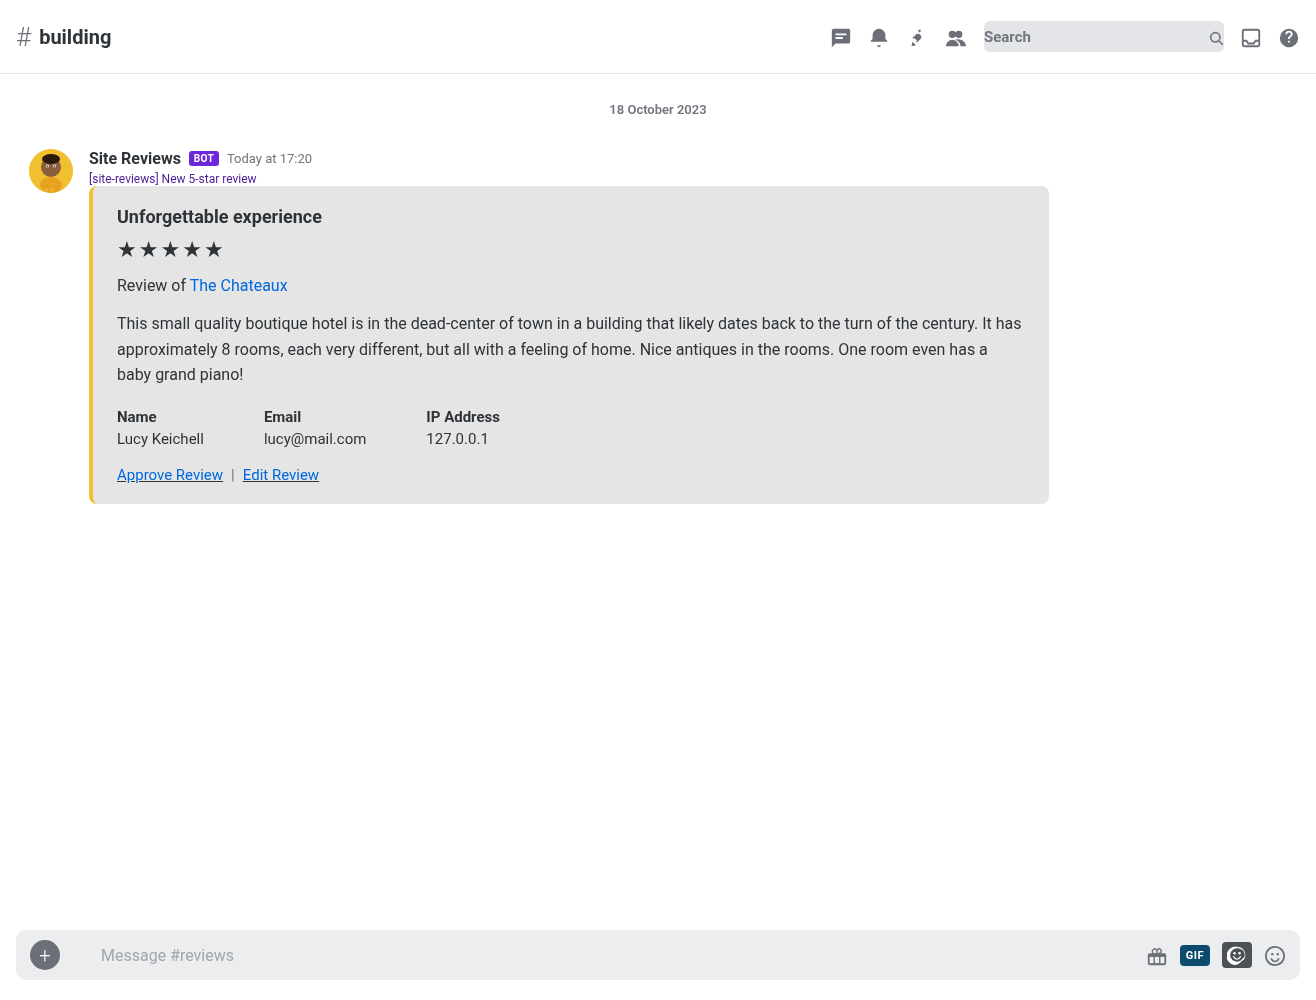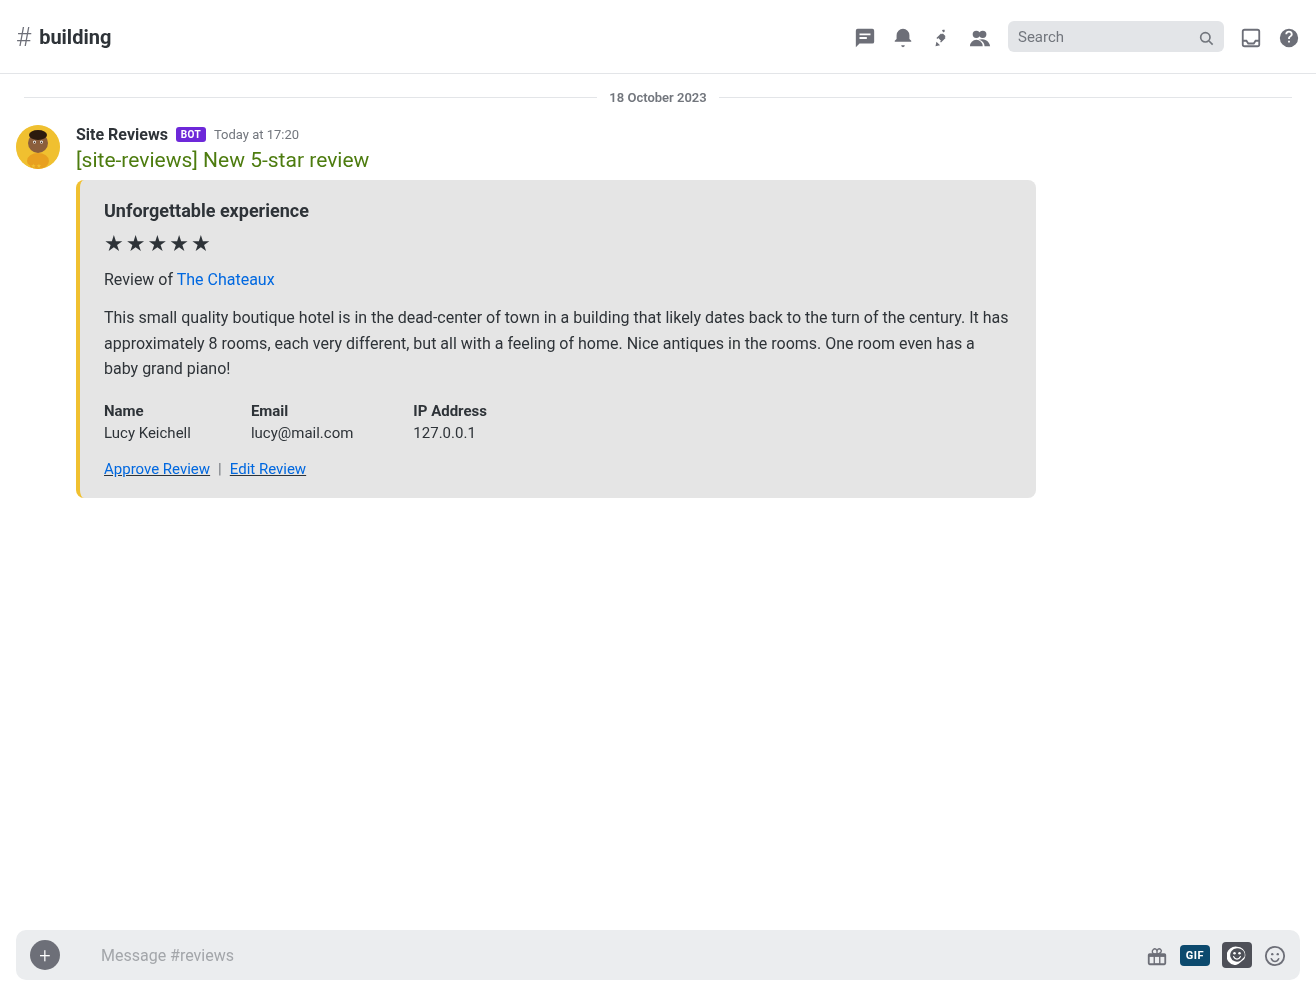--- a/index.html
+++ b/index.html
@@ -48,56 +48,58 @@
     .header-icon {
       color: #6d6f78;
       font-size: 20px;
       cursor: pointer;
     }
     .search-box {
       display: flex;
       align-items: center;
       background: #e3e5e8;
       border-radius: 6px;
-      padding: 6px 10px;
+      padding: 6px 0;
       gap: 6px;
-      width: 216px;
+      width: 240px;
+      font-weight: bold;
     }
     .search-placeholder {
       color: #72767d;
       font-size: 15px;
       flex: 1;
     }
     .search-icon-svg {
       color: #72767d;
     }
 
     
     .date-divider {
       display: flex;
       align-items: center;
       padding: 16px 24px;
       gap: 12px;
+      flex-direction: column;
     }
     .date-divider-line {
       flex: 1;
       height: 1px;
       background: #e3e5e8;
     }
     .date-divider-text {
       font-size: 13px;
       font-weight: 600;
       color: #72767d;
     }
 
     
     .messages-area {
       flex: 1;
       overflow-y: auto;
-      padding: 0 16px;
+      padding: 0 29px;
     }
 
     .message-row {
       display: flex;
       gap: 16px;
       padding: 4px 0 8px;
     }
 
     .avatar {
       width: 44px;
@@ -138,23 +140,22 @@
       border-radius: 3px;
       letter-spacing: 0.3px;
     }
 
     .timestamp {
       font-size: 13px;
       color: #72767d;
     }
 
     .message-text {
-      font-size: 21px;
-      color: #4d7c0f;
-      margin-bottom: 8px;
+      font-size: 12px;
+      color: #4c1d95;
     }
 
     
     .review-card {
       background: #e5e5e5;
       border-radius: 8px;
       padding: 20px 24px;
       border-left: 4px solid #f0c030;
       max-width: 960px;
     }

